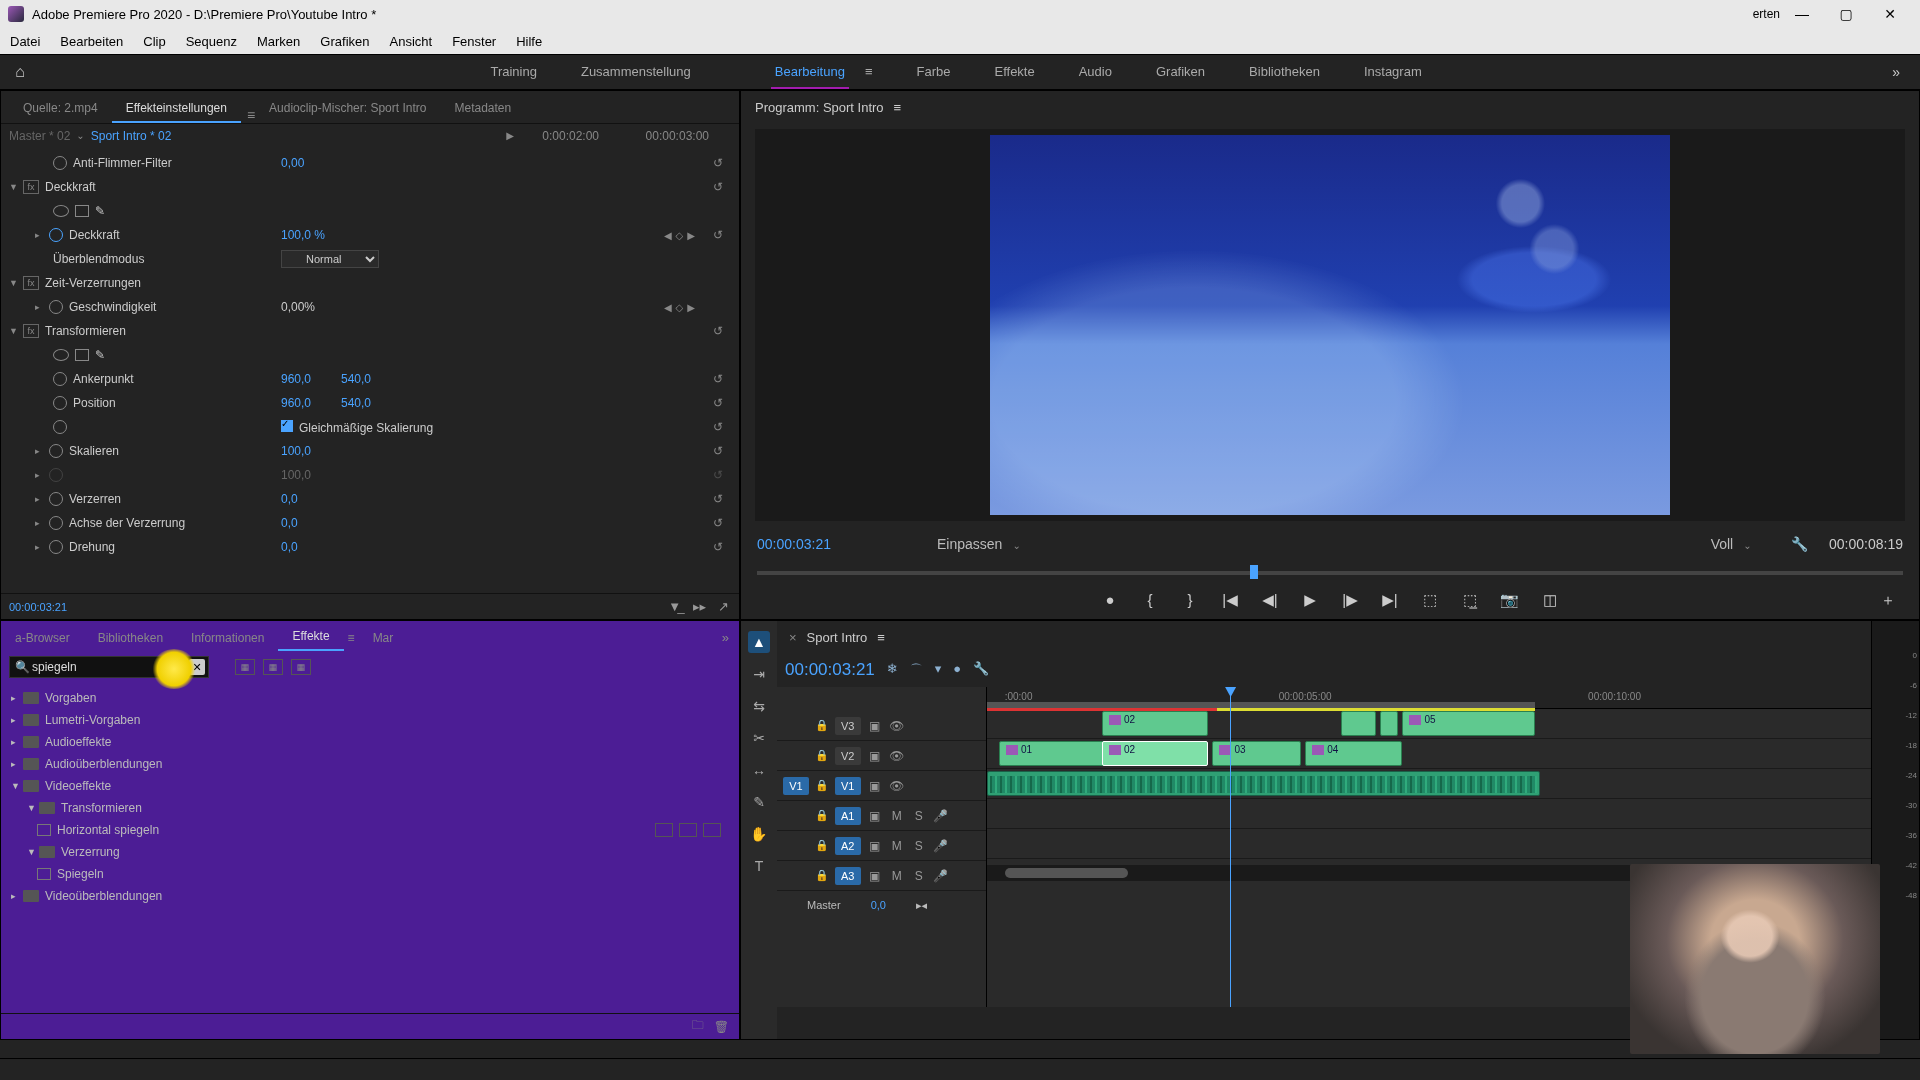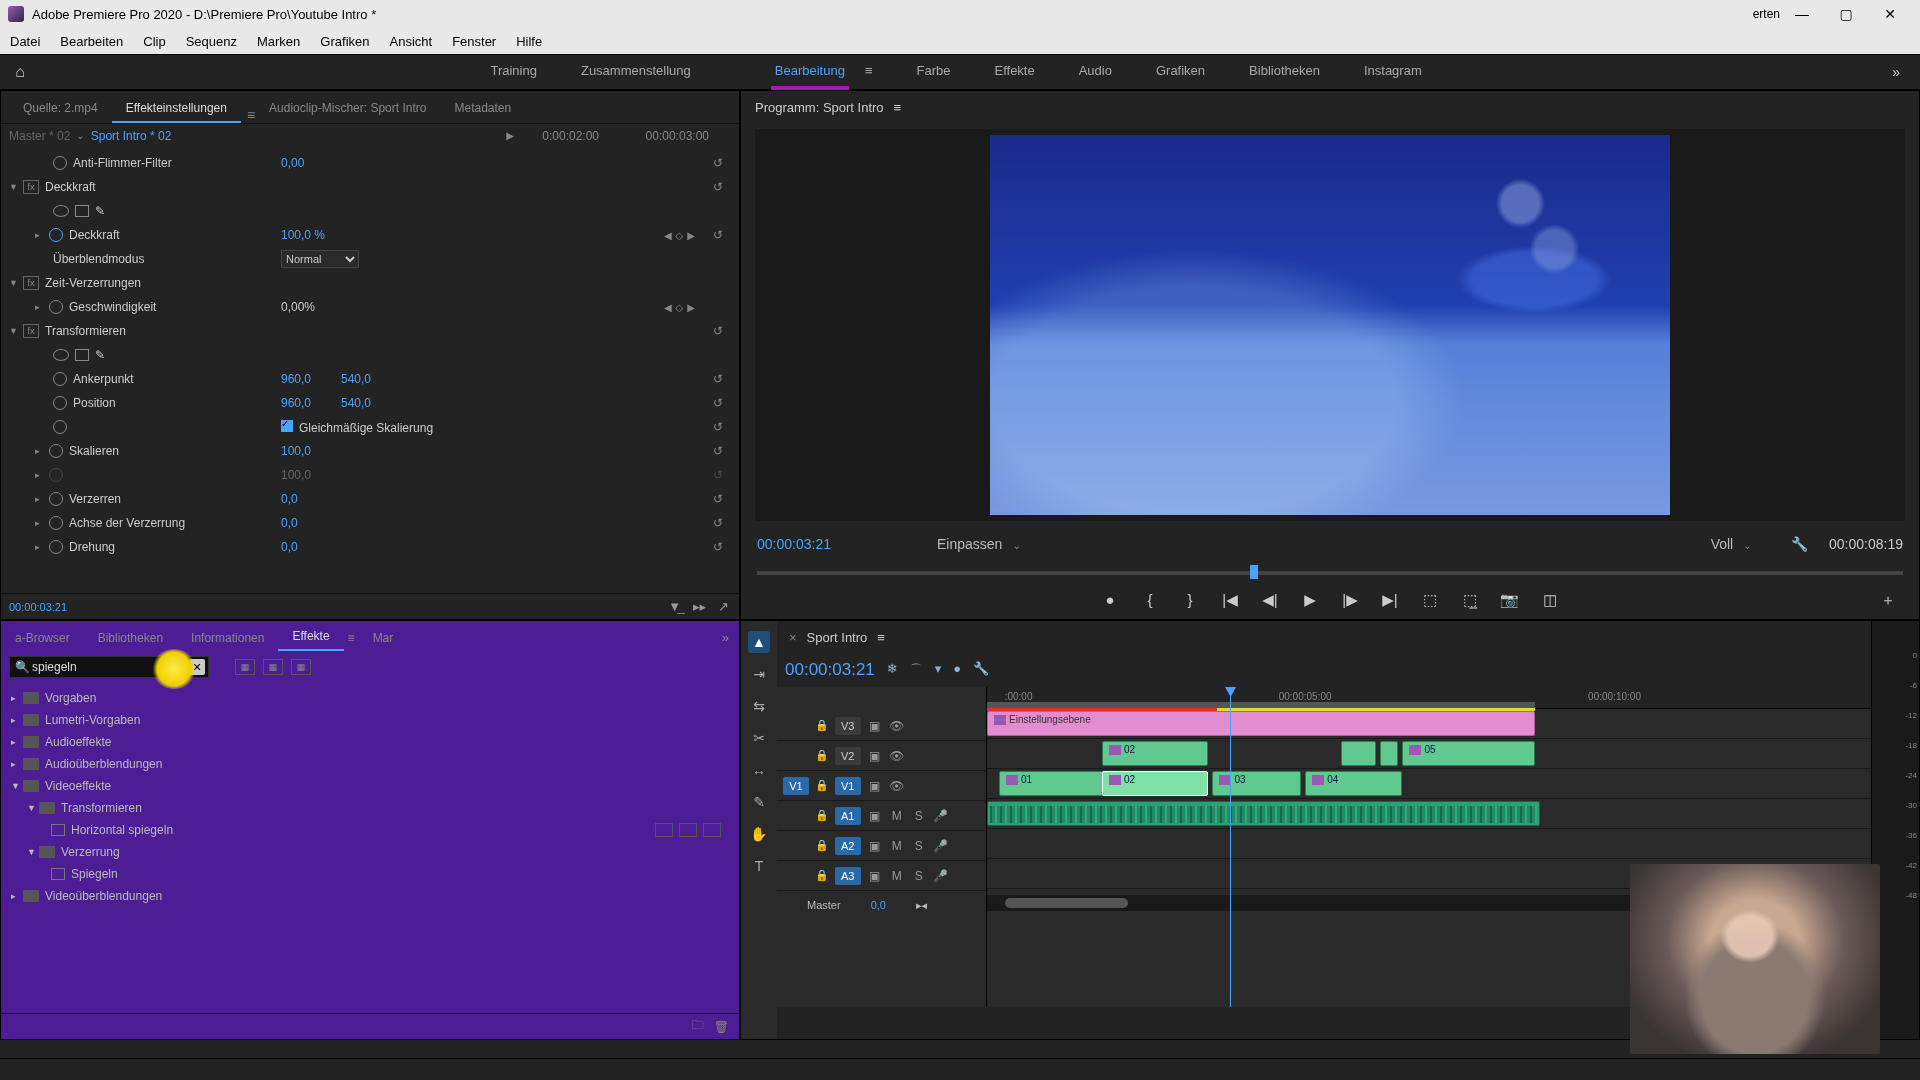--- a/index.html
+++ b/index.html
@@ -13,21 +13,21 @@
 
 
 .menubar { height: 26px; background: #e8e8e8; display: flex; align-items: center; font-size: 13px; color:#000;}
 .menubar .item { padding: 4px 10px; }
 
 
 .workspacebar { height: 36px; background: #232323; border-top:1px solid #000; border-bottom:1px solid #000; display:flex; align-items:center; }
 .workspacebar .home-icon { width:40px; display:flex; justify-content:center; font-size:16px; color:#ccc;}
 .workspacebar .tabs { flex:1; display:flex; justify-content:center; gap:36px; font-size:13px;}
 .workspacebar .wtab { color:#aaa; padding:8px 4px; }
-.workspacebar .wtab.active { color:#4aa3ff; border-bottom:4px solid #a21caf;margin-left:40px; }
+.workspacebar .wtab.active { color:#4aa3ff; border-bottom:2px solid #a21caf;margin-left:40px; }
 .workspacebar .more { color:#ccc; padding:0 20px; font-size:14px;}
 
 
 .main { display:grid; grid-template-columns: 740px 1180px; grid-template-rows: 530px 420px; height: 990px; }
 
 
 .effect-panel { background:#232323; border:1px solid #000; position:relative; display:flex; flex-direction:column; }
 .panel-tabs { height:32px; display:flex; align-items:flex-end; gap:0; padding-left:8px; font-size:12px; color:#888;}
 .panel-tabs .ptab { padding:6px 14px; border-bottom:2px solid transparent; }
 .panel-tabs .ptab.active { color:#ddd; border-bottom:2px solid #4aa3ff; }
@@ -51,21 +51,21 @@
 .ec-row.indent2 { padding-left:52px; }
 .ec-row .val { position:absolute; left:280px; color:#4aa3ff; }
 .ec-row .val.dim { color:#666;}
 .ec-row .val2 { position:absolute; left:340px; color:#4aa3ff; }
 .ec-row .reset { position:absolute; right:16px; font-size:12px; color:#888;}
 .ec-row .kf-nav { position:absolute; right:44px; display:flex; gap:4px; font-size:10px; color:#888;}
 .ec-row .mask-icons { display:flex; gap:6px; align-items:center; }
 .mask-ellipse { width:16px; height:12px; border:1.5px solid #888; border-radius:50%;}
 .mask-rect { width:14px; height:12px; border:1.5px solid #888;}
 .mask-pen { font-size:12px; color:#ccc;}
-.ec-row select { background:#2a2a2a; color:#ccc; border:1px solid #444; font-size:11px; padding:1px 20px 1px 0;}
+.ec-row select { background:#2a2a2a; color:#ccc; border:1px solid #444; font-size:11px; padding:1px 20px 1px 20px;}
 .ec-row .chk { width:12px; height:12px; background:#4aa3ff; display:inline-block; margin-right:6px; position:relative;}
 .ec-row .chk::after{content:"✓"; color:#000; font-size:10px; position:absolute; top:-2px; left:0;}
 .ec-footer { height:26px; border-top:1px solid #111; display:flex; align-items:center; padding:0 8px; font-size:11px; color:#4aa3ff; position:relative;}
 .ec-footer .tools { position:absolute; right:10px; display:flex; gap:12px; color:#999; font-size:13px;}
 
 
 .program-panel { background:#232323; border:1px solid #000; display:flex; flex-direction:column;}
 .program-header { height:32px; display:flex; align-items:center; padding:0 14px; font-size:13px; color:#ccc;text-align:center;}
 .program-header .menu-icon{ margin-left:10px;}
 .program-view { flex:1; display:flex; justify-content:center; align-items:center; background:#1a1a1a; margin:6px 14px; position:relative; }
@@ -103,21 +103,21 @@
 .ef-search-row .clear { position:absolute; left:188px; top:8px; width:16px; height:16px; background:#ccc; color:#000; border-radius:2px; font-size:11px; display:flex; align-items:center; justify-content:center;}
 .ef-search-row .highlight-circle { position:absolute; left:150px; top:-2px; width:46px; height:40px; background:radial-gradient(circle,#ffe94a 0%,#f0d000 55%,transparent 70%); border-radius:50%; pointer-events:none;}
 .ef-search-row .fx-icons { display:flex; gap:8px; margin-left:18px;}
 .ef-search-row .fx-ic { width:20px; height:16px; border:1px solid #555; font-size:9px; color:#888; display:flex; align-items:center; justify-content:center;}
 .ef-tree { flex:1; overflow:auto; padding:4px 0; font-size:12px;}
 .tree-row { display:flex; align-items:center; height:22px; padding-left:10px; color:#bbb;}
 .tree-row .caret{ width:12px; font-size:9px;}
 .tree-row .folder{ width:16px; height:12px; background:#555; margin-right:6px; border-radius:1px;}
 .tree-row .effect-ic{ width:14px; height:12px; border:1px solid #777; margin-right:6px;}
 .tree-row.l1{ padding-left:26px;}
-.tree-row.l2{ padding-left:38px;}
+.tree-row.l2{ padding-left:24px;}
 .tree-row .badges{ margin-left:auto; margin-right:18px; display:flex; gap:6px;}
 .tree-row .badge{ width:18px; height:14px; border:1px solid #555;}
 .ef-footer { height:26px; border-top:1px solid #111; display:flex; justify-content:flex-end; align-items:center; gap:10px; padding-right:10px; color:#888;}
 
 
 .timeline-panel { background:#232323; border:1px solid #000; display:flex; }
 .tools-col { width:36px; background:#2a2a2a; display:flex; flex-direction:column; align-items:center; gap:10px; padding-top:10px;}
 .tools-col .tool { width:22px; height:22px; color:#aaa; display:flex; align-items:center; justify-content:center; font-size:14px; border-radius:3px;}
 .tools-col .tool.active { background:#1d4f7a; color:#fff;}
 .tl-main { flex:1; display:flex; flex-direction:column; position:relative;}
@@ -564,23 +564,20 @@
           <div class="ruler">
             <span class="tick" style="left:2%">:00:00</span>
             <span class="tick" style="left:33%">00:00:05:00</span>
             <span class="tick" style="left:68%">00:00:10:00</span>
             <div class="workarea"></div>
               <div class="render-red"></div>
               <div class="render-yel"></div>
           </div>
           <div class="playhead"></div>
           <div class="track">
-            <div class="clip adj" style="left:0; width:62%"><span class="fx-badge"></span><span>Einstellungsebene</span></div>
-          </div>
-          <div class="track">
             <div class="clip vid" style="left:13%; width:12%"><span class="fx-badge"></span><span>02</span></div>
             <div class="clip vid" style="left:40%; width:4%"></div>
             <div class="clip vid" style="left:44.5%; width:2%"></div>
             <div class="clip vid" style="left:47%; width:15%"><span class="fx-badge"></span><span>05</span></div>
           </div>
           <div class="track v1">
             <div class="clip vid" style="left:12px; width:13%"><span class="fx-badge"></span><span>01</span></div>
             <div class="clip vid sel" style="left:13%; width:12%"><span class="fx-badge"></span><span>02</span></div>
             <div class="clip vid" style="left:25.5%; width:10%"><span class="fx-badge"></span><span>03</span></div>
             <div class="clip vid" style="left:36%; width:11%"><span class="fx-badge"></span><span>04</span></div>

